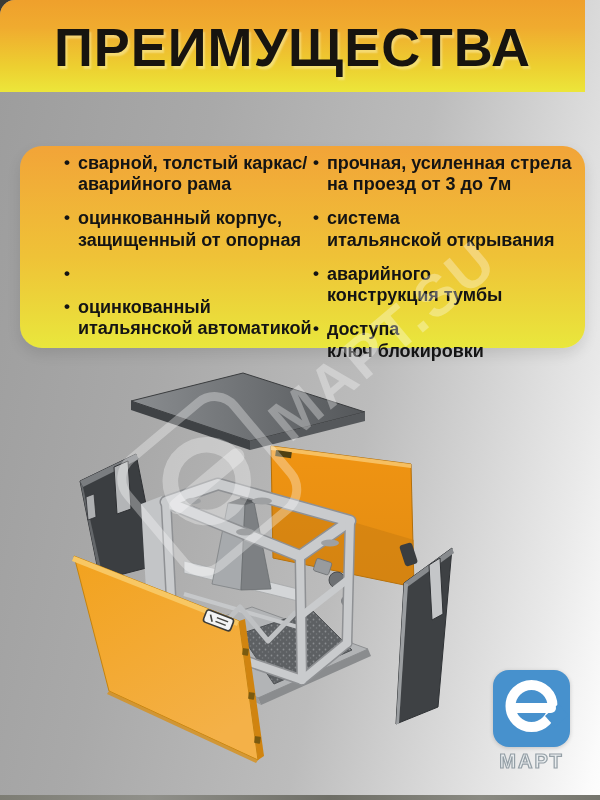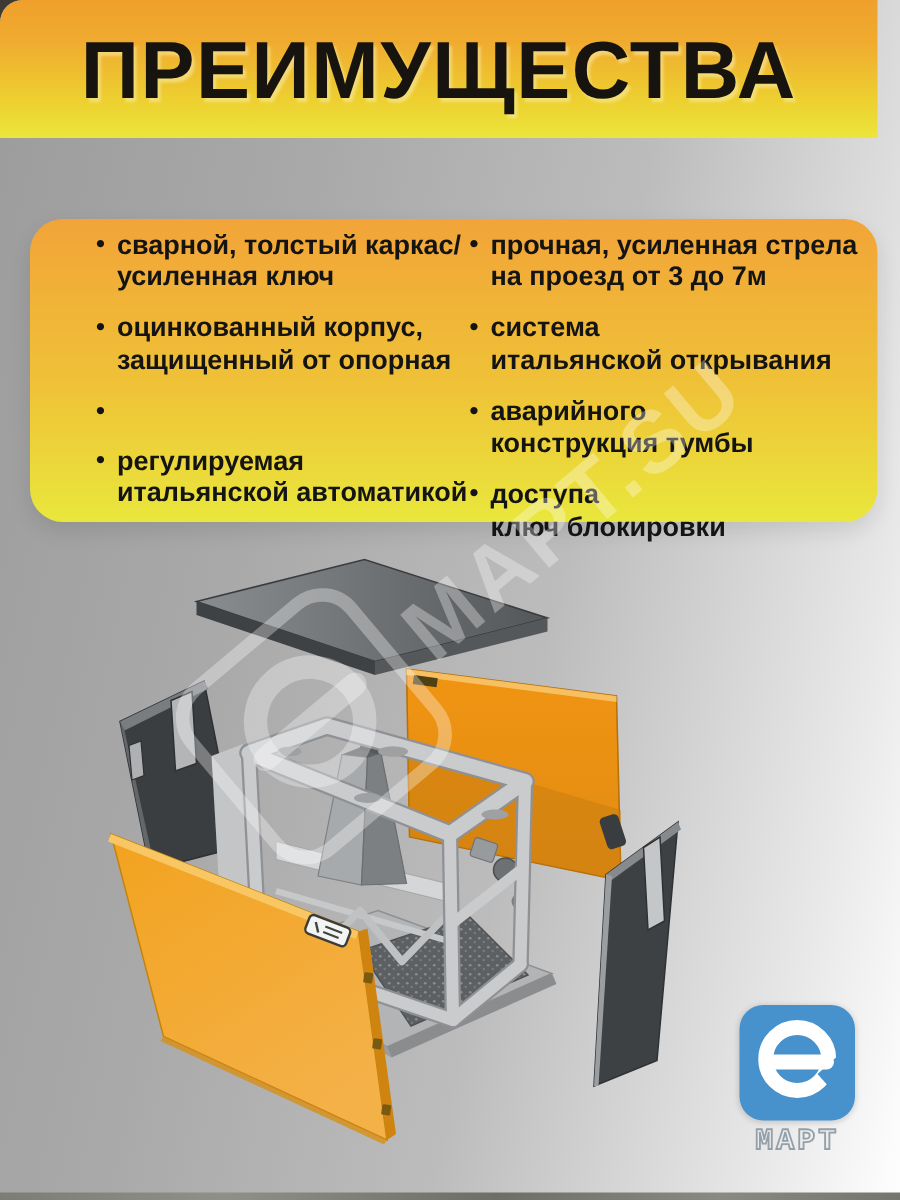--- a/index.html
+++ b/index.html
@@ -42,21 +42,21 @@
   }
   .wm-badge{width:148px;height:148px;border:9px solid rgba(255,255,255,.32);border-radius:30px;box-sizing:border-box;}
   .wm-badge svg{width:100%;height:100%;display:block;}
   .wm-text{font-size:58px;font-weight:bold;color:rgba(255,255,255,.32);letter-spacing:3px;white-space:nowrap;}
   
   .brand{position:absolute;left:493px;top:670px;width:77px;text-align:center;}
   .brand-badge{width:77px;height:77px;border-radius:16px;background:#4791cd;box-shadow:0 1px 4px rgba(0,0,0,.18);}
   .brand-badge svg{width:77px;height:77px;display:block;}
   .brand-name{
     margin-top:3px;font-size:20px;font-weight:bold;letter-spacing:2px;
-    color:#e9edef;font-family:Liberation Mono, monospace;-webkit-text-stroke:1.2px #949fa6;
+    color:#e9edef;-webkit-text-stroke:1.2px #949fa6;
   }
   
   .bottom-strip{
     position:absolute;left:0;bottom:0;width:600px;height:5px;
     background:linear-gradient(90deg,#7d7d74,#90908a 25%,#6e6e66 55%,#8a8a82 80%,#75756d);
   }
 </style>
 </head>
 <body>
 
@@ -65,37 +65,37 @@
   <div class="banner">
     <h1>ПРЕИМУЩЕСТВА</h1>
   </div>
 
   <div class="card">
     <div class="col left">
       <div class="item">
         <span class="dot">•</span>
         <div class="lines">
             <span>сварной, толстый каркас/</span>
-            <span>усиленная ключ</span>
+            <span>аварийного рама</span>
           </div>
       </div>
       <div class="item">
         <span class="dot">•</span>
         <div class="lines">
             <span>оцинкованный корпус,</span>
             <span>защищенный от опорная</span>
           </div>
       </div>
       <div class="item">
         <span class="dot">•</span>
       </div>
       <div class="item">
         <span class="dot">•</span>
         <div class="lines">
-            <span>регулируемая</span>
+            <span>оцинкованный</span>
             <span>итальянской автоматикой</span>
           </div>
       </div>
     </div>
     <div class="col right">
       <div class="item">
         <span class="dot">•</span>
         <div class="lines">
             <span>прочная, усиленная стрела</span>
             <span>на проезд от 3 до 7м</span>

